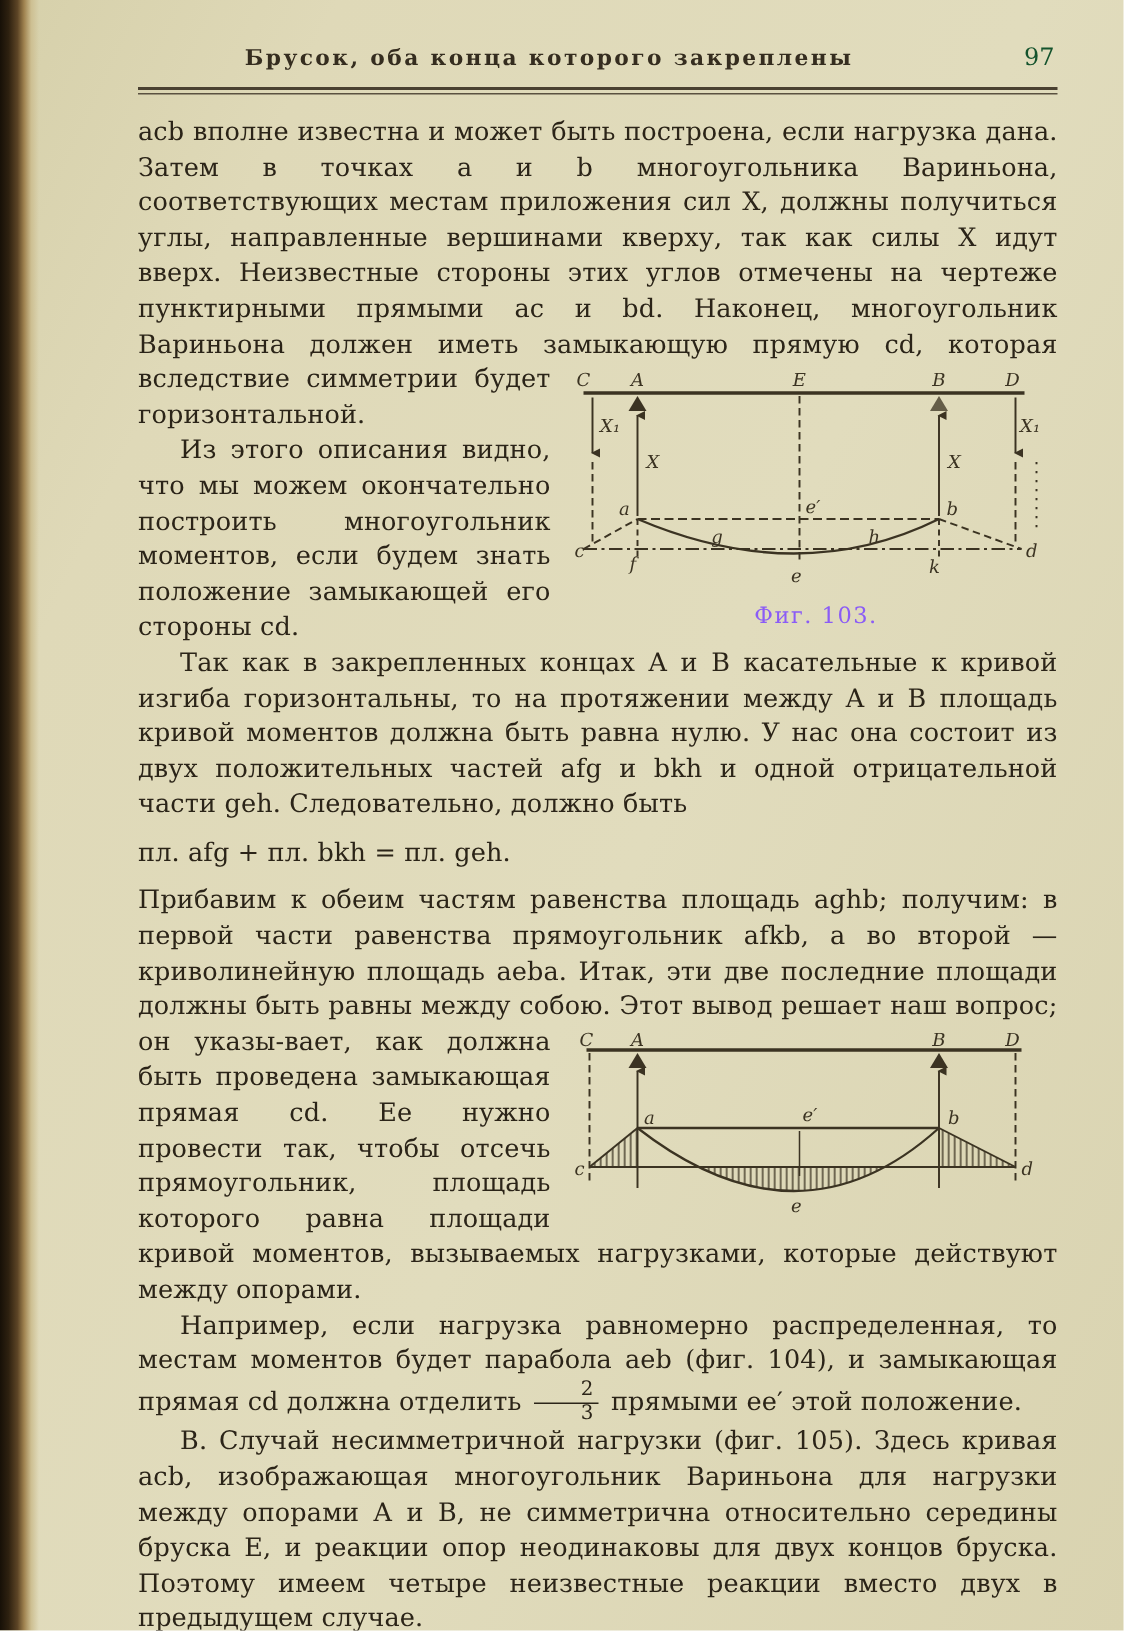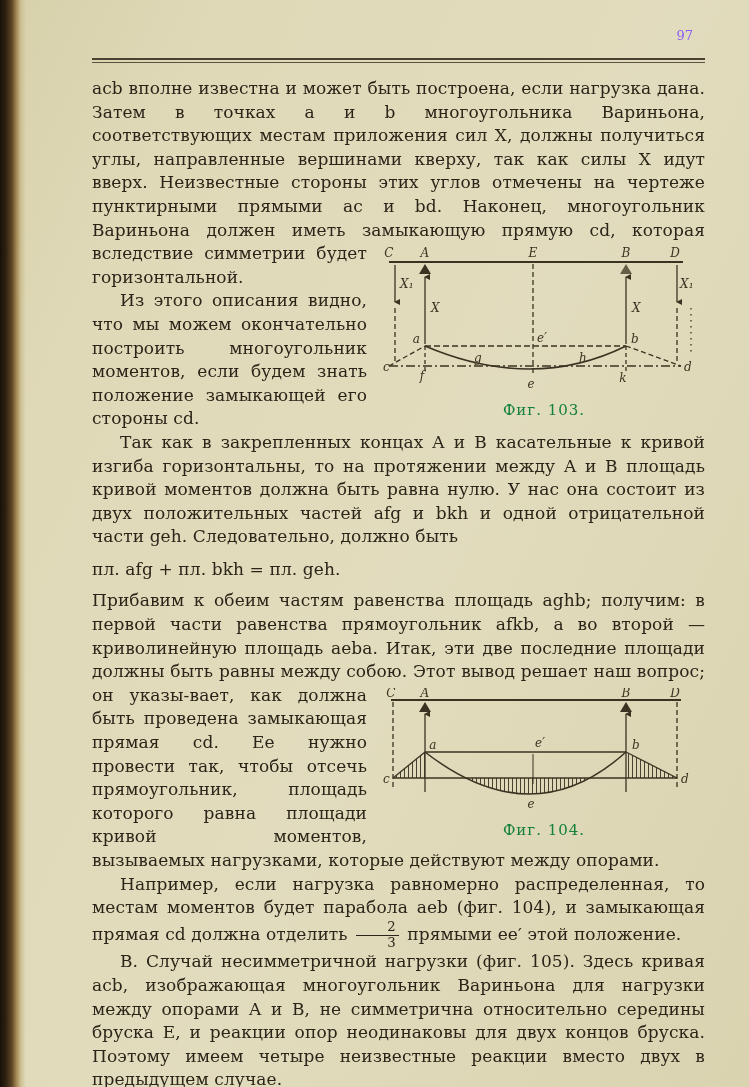--- a/index.html
+++ b/index.html
@@ -15,51 +15,52 @@
   }
   .page{
     position:absolute;left:0;top:0;width:749px;height:1087px;
     padding:26px 44px 0 92px;box-sizing:border-box;
   }
   .header{position:relative;height:30px;}
   .running-title{
     position:absolute;left:50%;transform:translateX(-58%);top:4px;
     font-size:14.5px;letter-spacing:1.6px;white-space:nowrap;color:#352d1f;font-weight:bold;
   }
-  .page-number{position:absolute;right:12px;top:2px;font-size:13px;color:#8b5cf6;}
+  .page-number{position:absolute;right:2px;top:2px;font-size:16px;color:#14532d;}
   .rule{
     margin-top:2px;height:2px;
     border-top:2px solid #4a4131;border-bottom:1px solid #5a5140;
   }
   .content{margin-top:14px;font-size:17px;line-height:23.6px;text-align:justify;letter-spacing:.1px;}
   p.para{margin:0;}
   p.indent{text-indent:28px;}
   .it{}
   .formula{margin:9px 0 8px 0;text-align:left;font-size:17px;}
   .frac{
     display:inline-flex;flex-direction:column;text-align:center;vertical-align:middle;
     font-size:.78em;line-height:1.12;margin:0 3px;
   }
   .frac span:first-child{border-bottom:1px solid currentColor;padding:0 3px;}
   .fig{
     float:right;width:322px;margin:4px 0 4px 16px;
     display:block;
   }
   .fig svg{display:block;}
-  .fig-caption{text-align:center;font-size:15px;letter-spacing:1px;margin-top:1px;color:#15803d;}
+  .fig-caption{text-align:center;font-size:15px;letter-spacing:1px;margin-top:1px;color:#8b5cf6;}
   svg text{font-family:"DejaVu Serif","Liberation Serif",serif;font-style:italic;fill:#3b3322;}
 </style>
 </head>
 <body>
 
 <div class="spine"></div>
 
 <div class="page">
 
   <div class="header">
+    <div class="running-title">Брусок, оба конца которого закреплены</div>
     <div class="page-number">97</div>
   </div>
   <div class="rule"></div>
 
   <div class="content">
 
     <p class="para"><span><span class="it">acb</span><span> вполне известна и может быть построена, если нагрузка дана. Затем в точках </span><span class="it">a</span><span> и </span><span class="it">b</span><span> многоугольника Вариньона, соответствующих местам приложения сил </span><span class="it">X</span><span>, должны получиться углы, направленные вершинами кверху, так как силы </span><span class="it">X</span><span> идут вверх. Неизвестные стороны этих углов отмечены на чертеже пунктирными прямыми </span><span class="it">ac</span><span> и </span><span class="it">bd</span><span>. Наконец, многоугольник Вариньона должен иметь замыкающую прямую </span></span><span class="fig">
           <svg width="322" height="152" viewBox="0 0 322 152">
         <defs>
           <marker id="m103d" markerWidth="8" markerHeight="8" refX="4" refY="6" orient="auto" markerUnits="userSpaceOnUse">
@@ -163,21 +164,20 @@
           <text x="243" y="9" text-anchor="middle">B</text>
           <text x="292" y="9" text-anchor="middle">D</text>
           <text x="50" y="61" text-anchor="middle">a</text>
           <text x="249" y="61">b</text>
           <text x="0" y="95">c</text>
           <text x="298" y="95">d</text>
           <text x="152" y="59">e′</text>
           <text x="148" y="120" text-anchor="middle">e</text>
         </g>
       </svg>
-          <span class="fig-caption" style="display:block">Фиг. 104.</span>
         </span><span><span>вает, как должна быть проведена замыкающая прямая </span><span class="it">cd</span><span>. Ее нужно провести так, чтобы отсечь прямоугольник, площадь которого равна площади кривой моментов, вызываемых нагрузками, которые действуют между опорами.</span></span></p>
 
     <p class="para indent"><span><span>Например, если нагрузка равномерно распределенная, то местам моментов будет парабола </span><span class="it">aeb</span><span> (фиг. 104), и замыкающая прямая </span><span class="it">cd</span><span> должна отделить </span><span class="frac">
             <span>2</span>
             <span>3</span>
           </span><span> прямыми </span><span class="it">ee′</span><span> этой положение.</span></span></p>
 
     <p class="para indent"><span><span>В. </span><span class="it">Случай несимметричной нагрузки</span><span> (фиг. 105). Здесь кривая </span><span class="it">acb</span><span>, изображающая многоугольник Вариньона для нагрузки между опорами </span><span class="it">A</span><span> и </span><span class="it">B</span><span>, не симметрична относительно середины бруска </span><span class="it">E</span><span>, и реакции опор неодинаковы для двух концов бруска. Поэтому имеем четыре неизвестные реакции вместо двух в предыдущем случае.</span></span></p>
 
   </div>

